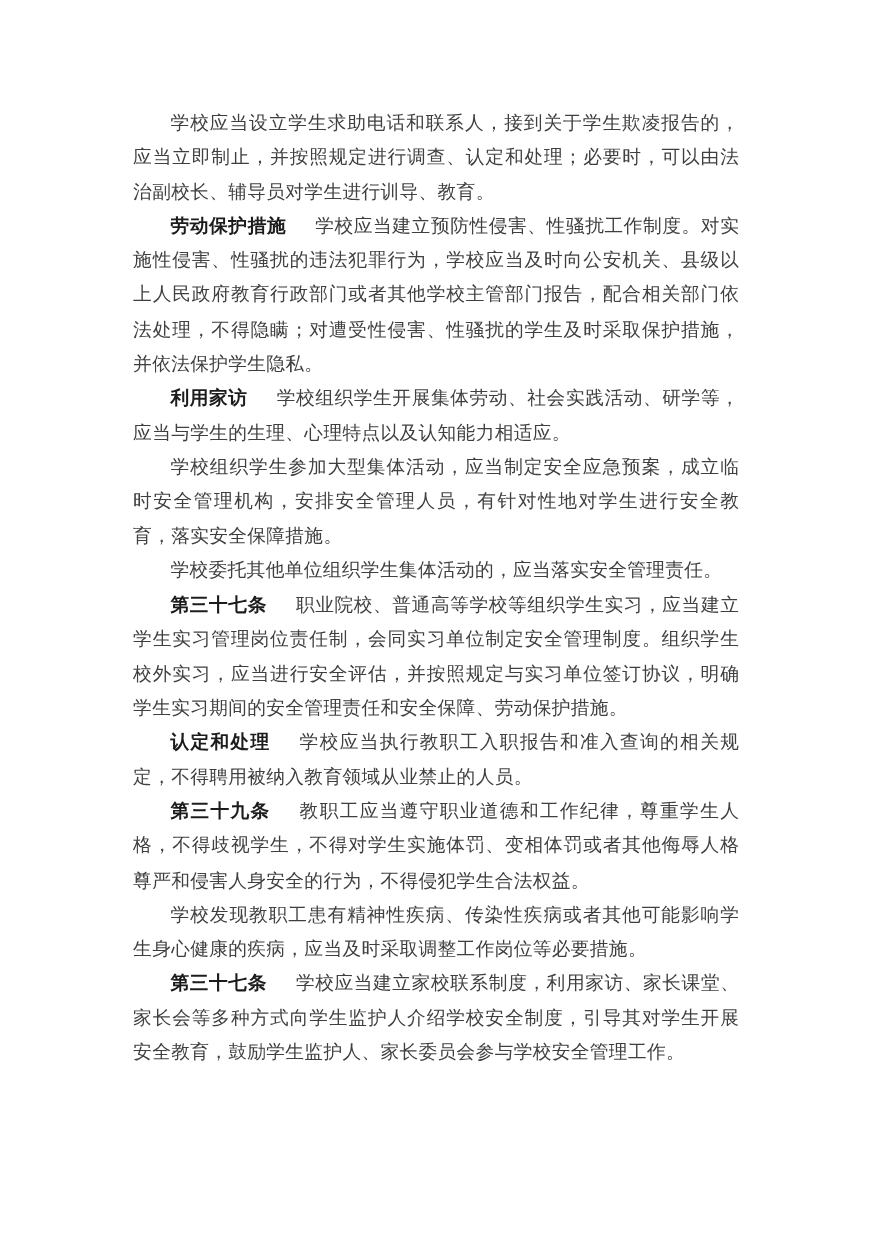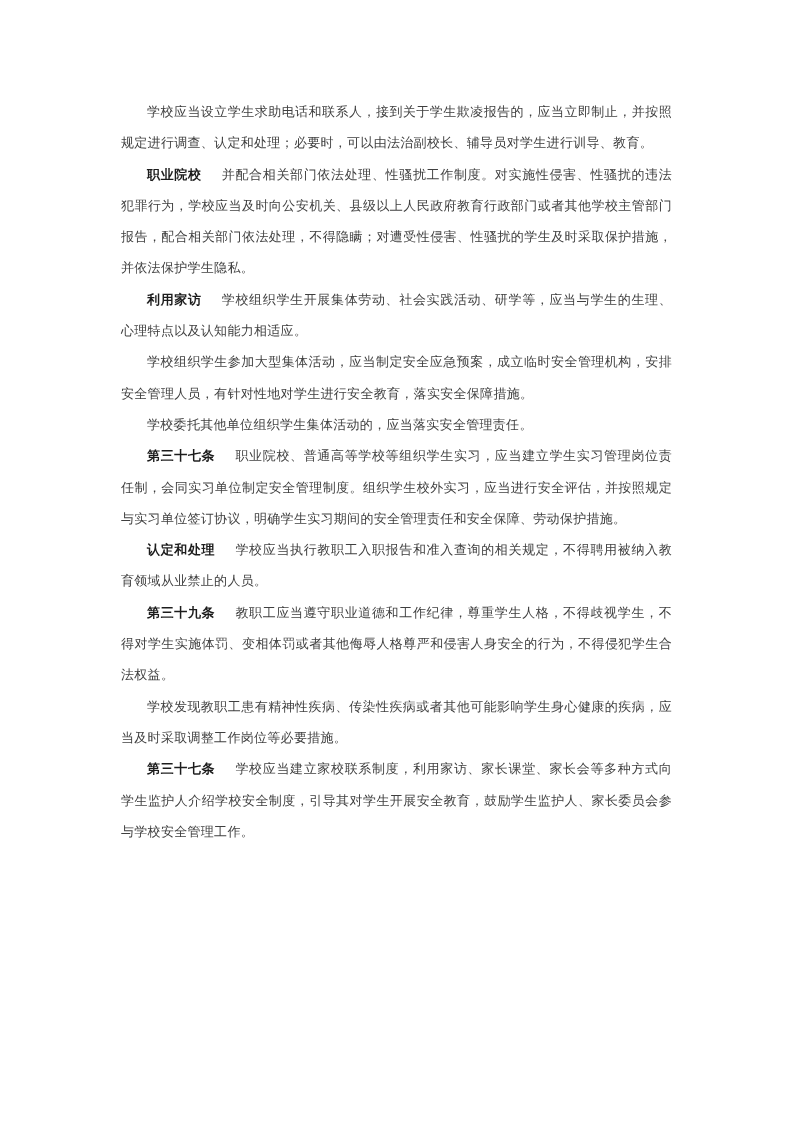--- a/index.html
+++ b/index.html
@@ -17,21 +17,21 @@
   .doc-content {
     position: absolute;
     left: 121px;
     top: 96px;
     width: 551px;
   }
   p.para {
     margin: 0;
     padding: 0;
     font-family: "Liberation Serif", "DejaVu Serif", serif;
-    font-size: 13px;
+    font-size: 17px;
     line-height: 31.3px;
     color: #3f3f3f;
     text-align: justify;
     text-justify: inter-ideograph;
     text-indent: 2em;
     letter-spacing: 0.3px;
   }
   span.article-label {
     font-weight: 700;
     color: #1c1c1c;
@@ -39,21 +39,21 @@
     margin-right: 1.55em;
   }
 </style>
 </head>
 <body>
 
 <div class="page">
   <div class="doc-content">
 
   <p class="para"><span>学校应当设立学生求助电话和联系人，接到关于学生欺凌报告的，应当立即制止，并按照规定进行调查、认定和处理；必要时，可以由法治副校长、辅导员对学生进行训导、教育。</span></p>
-      <p class="para"><span class="article-label">职业院校</span><span>并配合相关部门依法处理、性骚扰工作制度。对实施性侵害、性骚扰的违法犯罪行为，学校应当及时向公安机关、县级以上人民政府教育行政部门或者其他学校主管部门报告，配合相关部门依法处理，不得隐瞒；对遭受性侵害、性骚扰的学生及时采取保护措施，并依法保护学生隐私。</span></p>
+      <p class="para"><span class="article-label">劳动保护措施</span><span>学校应当建立预防性侵害、性骚扰工作制度。对实施性侵害、性骚扰的违法犯罪行为，学校应当及时向公安机关、县级以上人民政府教育行政部门或者其他学校主管部门报告，配合相关部门依法处理，不得隐瞒；对遭受性侵害、性骚扰的学生及时采取保护措施，并依法保护学生隐私。</span></p>
       <p class="para"><span class="article-label">利用家访</span><span>学校组织学生开展集体劳动、社会实践活动、研学等，应当与学生的生理、心理特点以及认知能力相适应。</span></p>
       <p class="para"><span>学校组织学生参加大型集体活动，应当制定安全应急预案，成立临时安全管理机构，安排安全管理人员，有针对性地对学生进行安全教育，落实安全保障措施。</span></p>
       <p class="para"><span>学校委托其他单位组织学生集体活动的，应当落实安全管理责任。</span></p>
       <p class="para"><span class="article-label">第三十七条</span><span>职业院校、普通高等学校等组织学生实习，应当建立学生实习管理岗位责任制，会同实习单位制定安全管理制度。组织学生校外实习，应当进行安全评估，并按照规定与实习单位签订协议，明确学生实习期间的安全管理责任和安全保障、劳动保护措施。</span></p>
       <p class="para"><span class="article-label">认定和处理</span><span>学校应当执行教职工入职报告和准入查询的相关规定，不得聘用被纳入教育领域从业禁止的人员。</span></p>
       <p class="para"><span class="article-label">第三十九条</span><span>教职工应当遵守职业道德和工作纪律，尊重学生人格，不得歧视学生，不得对学生实施体罚、变相体罚或者其他侮辱人格尊严和侵害人身安全的行为，不得侵犯学生合法权益。</span></p>
       <p class="para"><span>学校发现教职工患有精神性疾病、传染性疾病或者其他可能影响学生身心健康的疾病，应当及时采取调整工作岗位等必要措施。</span></p>
       <p class="para"><span class="article-label">第三十七条</span><span>学校应当建立家校联系制度，利用家访、家长课堂、家长会等多种方式向学生监护人介绍学校安全制度，引导其对学生开展安全教育，鼓励学生监护人、家长委员会参与学校安全管理工作。</span></p>
     </div>
 </div>

